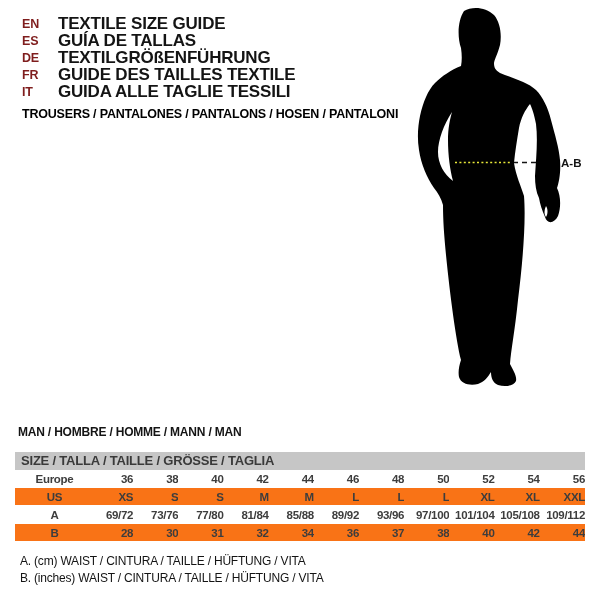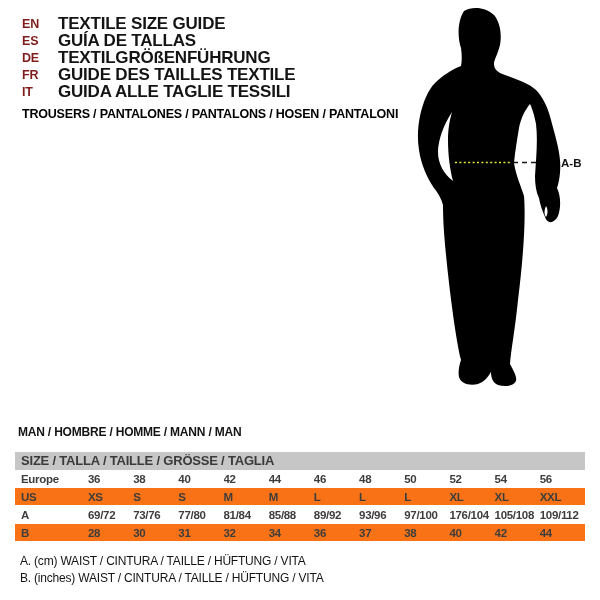--- a/index.html
+++ b/index.html
@@ -27,25 +27,25 @@
   }
   
   .table-wrap{position:absolute;left:15px;top:452px;width:570px;}
   .table-header{
     height:18px;line-height:18px;background:#c6c6c6;color:#3a3a3a;
     font-weight:bold;font-size:13px;padding-left:6px;box-sizing:border-box;
     letter-spacing:-0.2px;
   }
   .size-grid{width:100%;border-collapse:collapse;table-layout:fixed;}
   .size-grid td{
-    height:17px;font-size:11.5px;font-weight:bold;color:#3d3d3d;text-align:left;
+    height:17px;font-size:11.5px;font-weight:bold;color:#3d3d3d;text-align:right;
     padding:0;letter-spacing:-0.3px;border-bottom:1px solid #ffffff;white-space:nowrap;
     overflow:hidden;
   }
-  .size-grid td.rowlabel{text-align:left;padding-left:6px;margin-top:10px;}
+  .size-grid td.rowlabel{text-align:center;padding-left:6px;margin-top:10px;}
   .size-grid tr.stripe{background:#f97316;}
   
   .notes{position:absolute;left:20px;top:553px;}
   .note-line{font-weight:normal;font-size:12px;color:#141414;letter-spacing:-0.2px;
     line-height:16.5px;white-space:nowrap;}
 </style>
 </head>
 <body>
 
 <div class="canvas">
@@ -183,21 +183,21 @@
         <tr>
           <td class="rowlabel">A</td>
           <td>69/72</td>
           <td>73/76</td>
           <td>77/80</td>
           <td>81/84</td>
           <td>85/88</td>
           <td>89/92</td>
           <td>93/96</td>
           <td>97/100</td>
-          <td>176/104</td>
+          <td>101/104</td>
           <td>105/108</td>
           <td>109/112</td>
         </tr>
         <tr class="stripe">
           <td class="rowlabel">B</td>
           <td>28</td>
           <td>30</td>
           <td>31</td>
           <td>32</td>
           <td>34</td>

